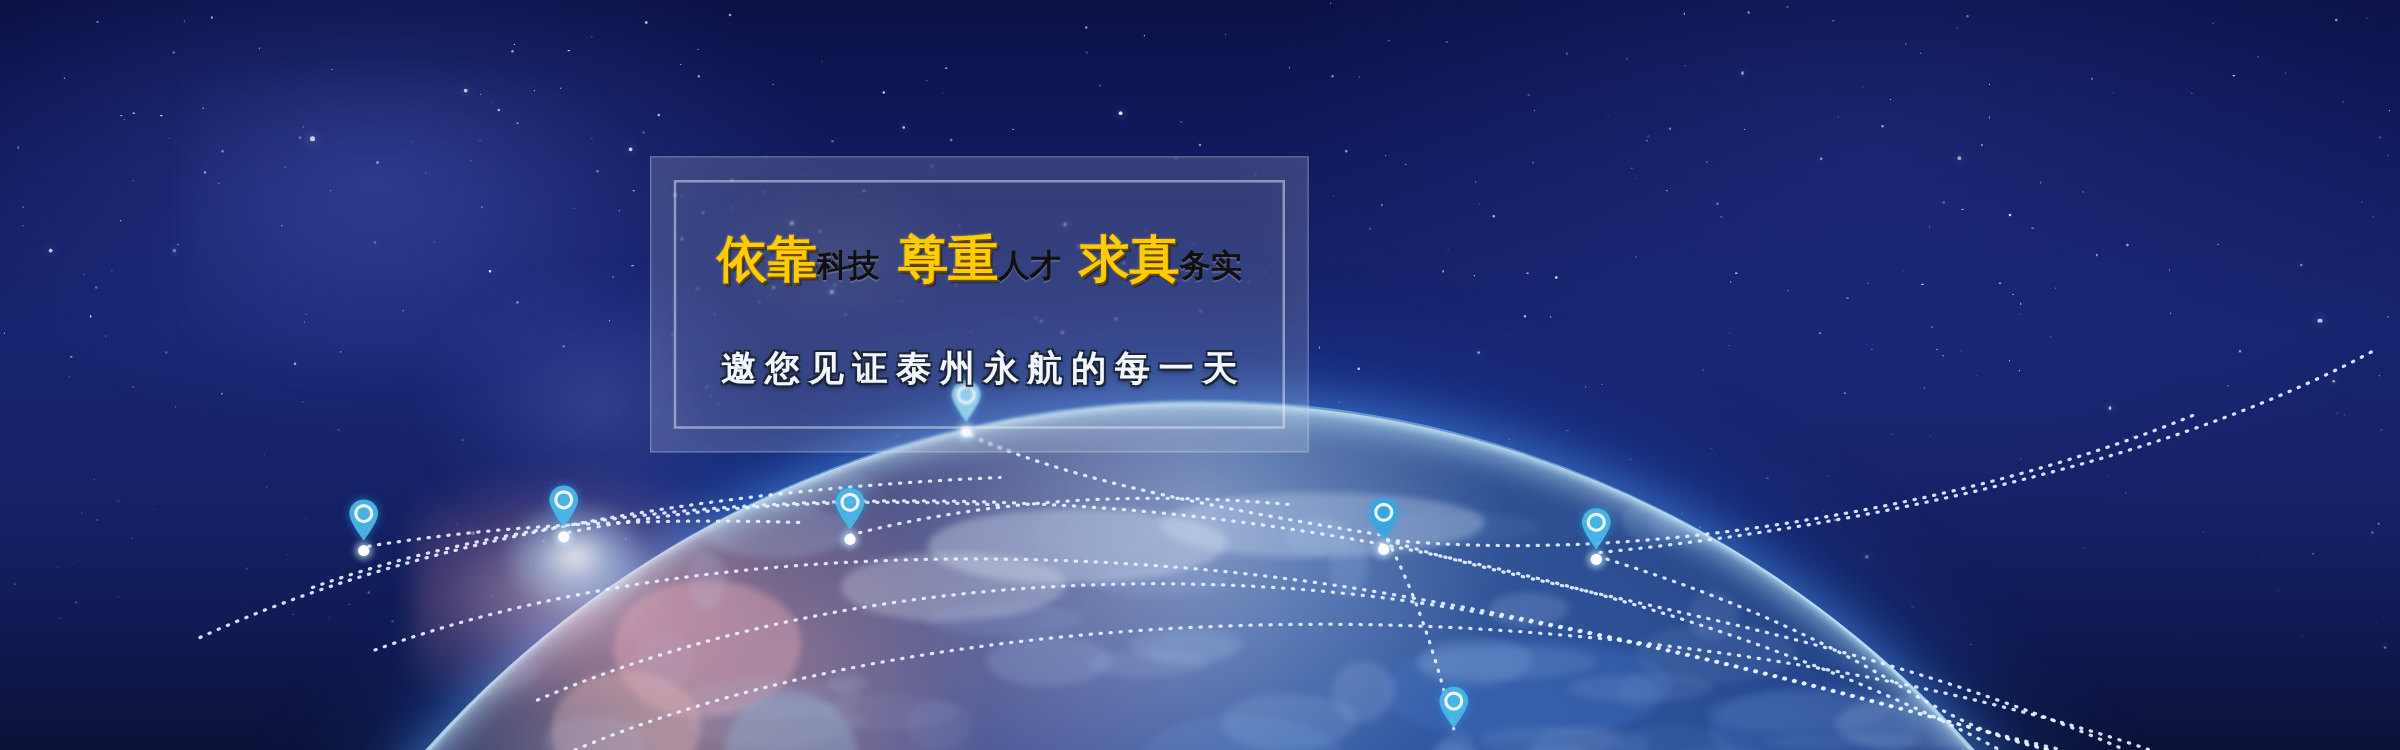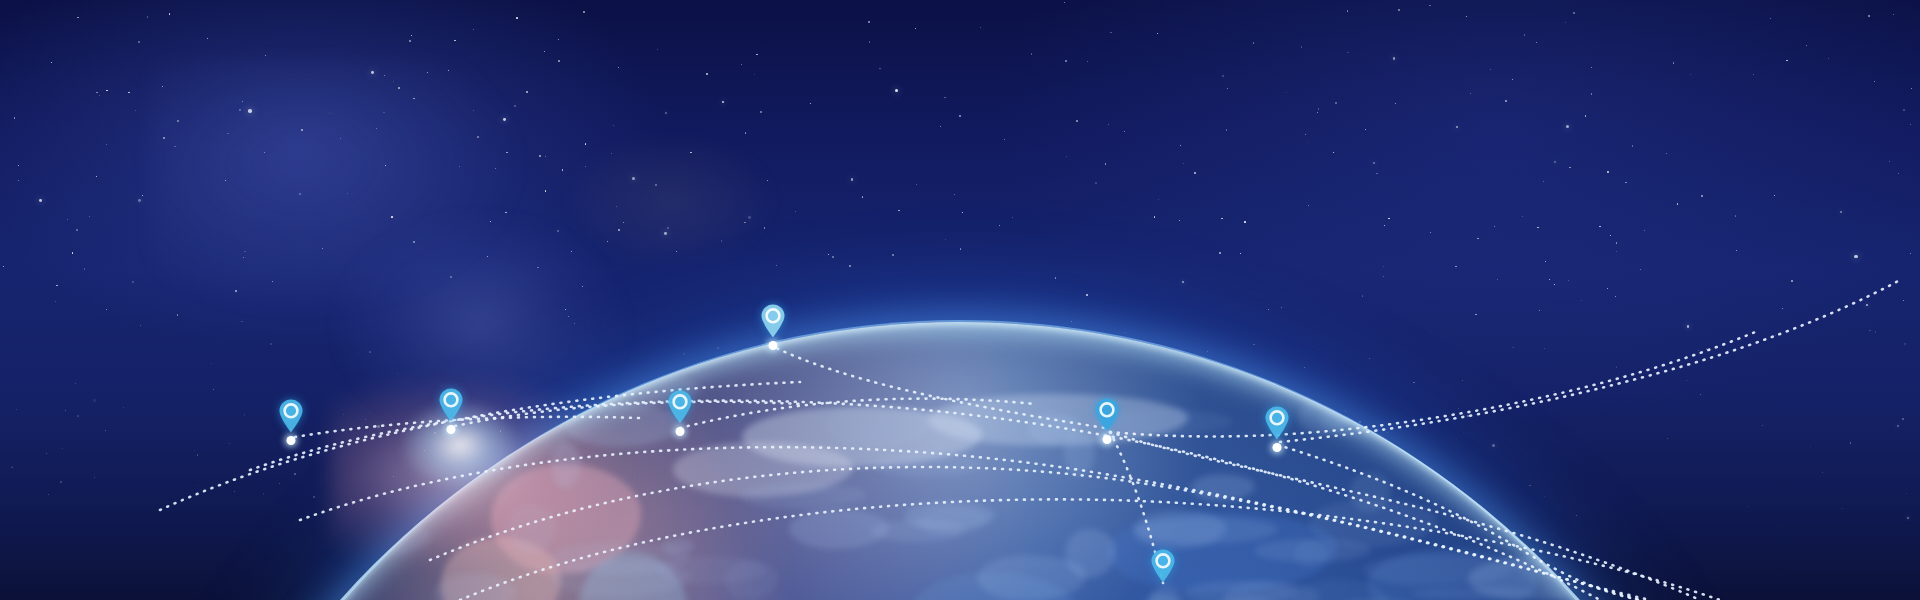--- a/index.html
+++ b/index.html
@@ -685,14 +685,26 @@
         <span class="base" style="top:37px;width:9px;height:9px;"></span>
       </div>
       <div class="pin" style="left:1150px;top:549px;width:26px;height:34px;">
         <svg width="26" height="34" viewBox="0 0 26 34">
           <path d="M13 33.5 C13 33.5 24.5 18.5 24.5 12 A11.5 11.5 0 1 0 1.5 12 C1.5 18.5 13 33.5 13 33.5 Z" fill="#4cb8e8" opacity="0.92"></path>
           <circle cx="13" cy="11.8" r="6.4" fill="none" stroke="rgba(255,255,255,.88)" stroke-width="2.6"></circle>
         </svg>
       </div>
     </div>
 
+  <div id="panel">
+    <div id="panel-inner"></div>
+    <div id="panel-content">
+
+      <div id="headline">
+        <span class="big">依靠</span><span class="small">科技</span><span class="gap"></span><span class="big">尊重</span><span class="small">人才</span><span class="gap"></span><span class="big">求真</span><span class="small">务实</span>
+      </div>
+
+      <div id="subtitle">邀您见证泰州永航的每一天</div>
+
+    </div>
+  </div>
 
 </div>
 
 </body></html>

